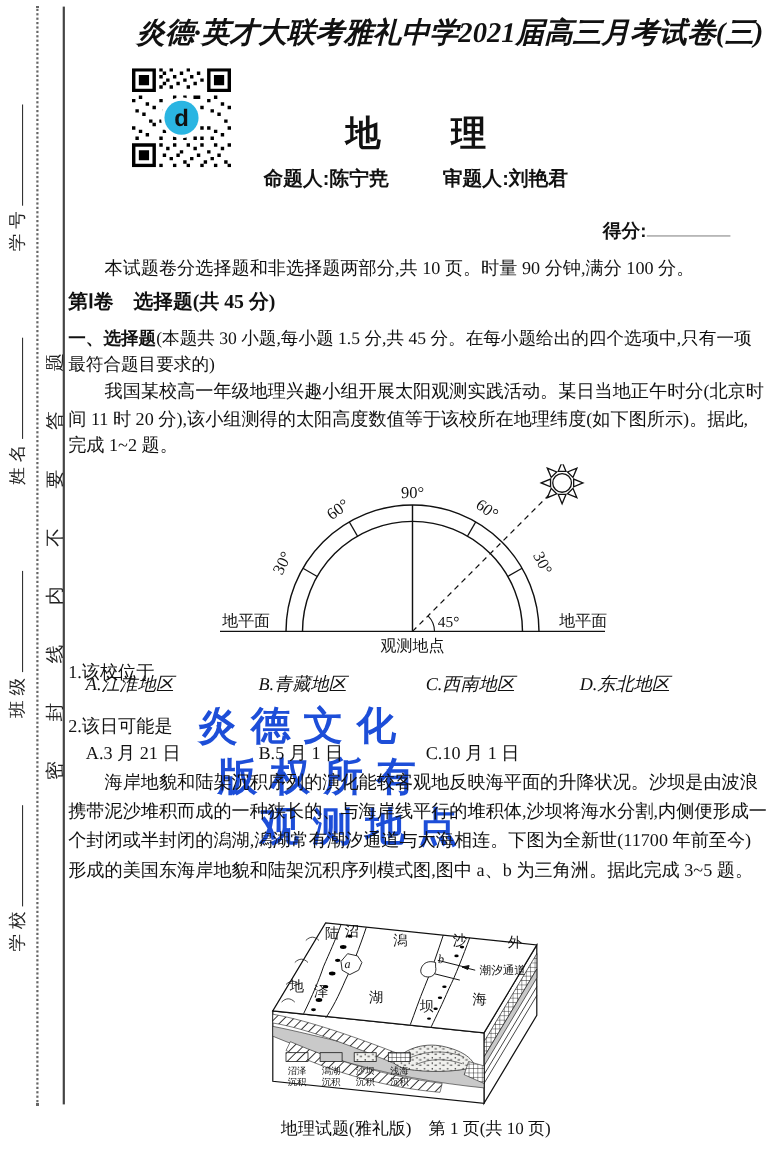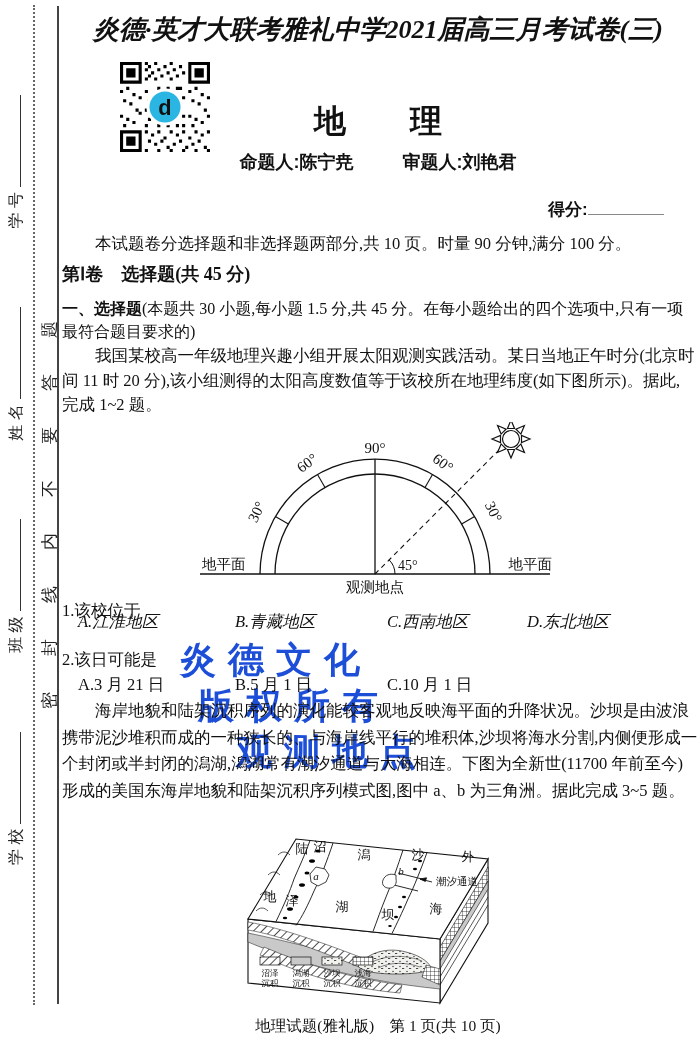--- a/index.html
+++ b/index.html
@@ -16,21 +16,21 @@
   .fline{display:inline-block;width:92px;height:3px;border-bottom:1.5px solid #333;margin-left:5px;}
   .seal-col{left:38px;top:268px;width:445px;height:20px;
       transform:rotate(-90deg) translateX(-445px);
       font:17px "Liberation Sans",sans-serif;color:#222;letter-spacing:36px;padding-left:4px;}
   .dotline{left:33px;top:5px;height:1000px;width:0;border-left:2px dotted #666;}
   .solidline{left:57px;top:6px;height:998px;width:0;border-left:2px solid #444;}
   
   .wm{position:absolute;font:bold 36px "Liberation Serif",serif;color:#1d4ed8;letter-spacing:12px;margin-top:32px;}
   
   .exam-title{left:62px;top:12px;width:632px;font:bold italic 26px "Liberation Serif",serif;
-      text-align:center;white-space:nowrap;}
+      text-align:right;white-space:nowrap;}
   .subject{left:62px;top:84px;width:632px;font:bold 32px "Liberation Sans",sans-serif;text-align:center;margin-top:16px;}
   .persons{left:62px;top:150px;width:632px;text-align:center;font:bold 18px "Liberation Sans",sans-serif;}
   .persons span{margin:0 22px;}
   .score{left:548px;top:198px;font:bold 17px "Liberation Sans",sans-serif;}
   .score-blank{display:inline-block;width:76px;height:4px;border-bottom:1.5px solid #888;}
   
   .intro{left:62px;top:231px;width:632px;font-size:16.5px;line-height:25px;text-indent:2em;}
   .sec-title{left:62px;top:262px;width:632px;font-weight:bold;font-size:18px;}
   .instr{left:62px;top:297px;width:634px;font-size:16px;line-height:23px;}
   .instr .lbl{font-family:"Liberation Sans",sans-serif;font-weight:bold;}

